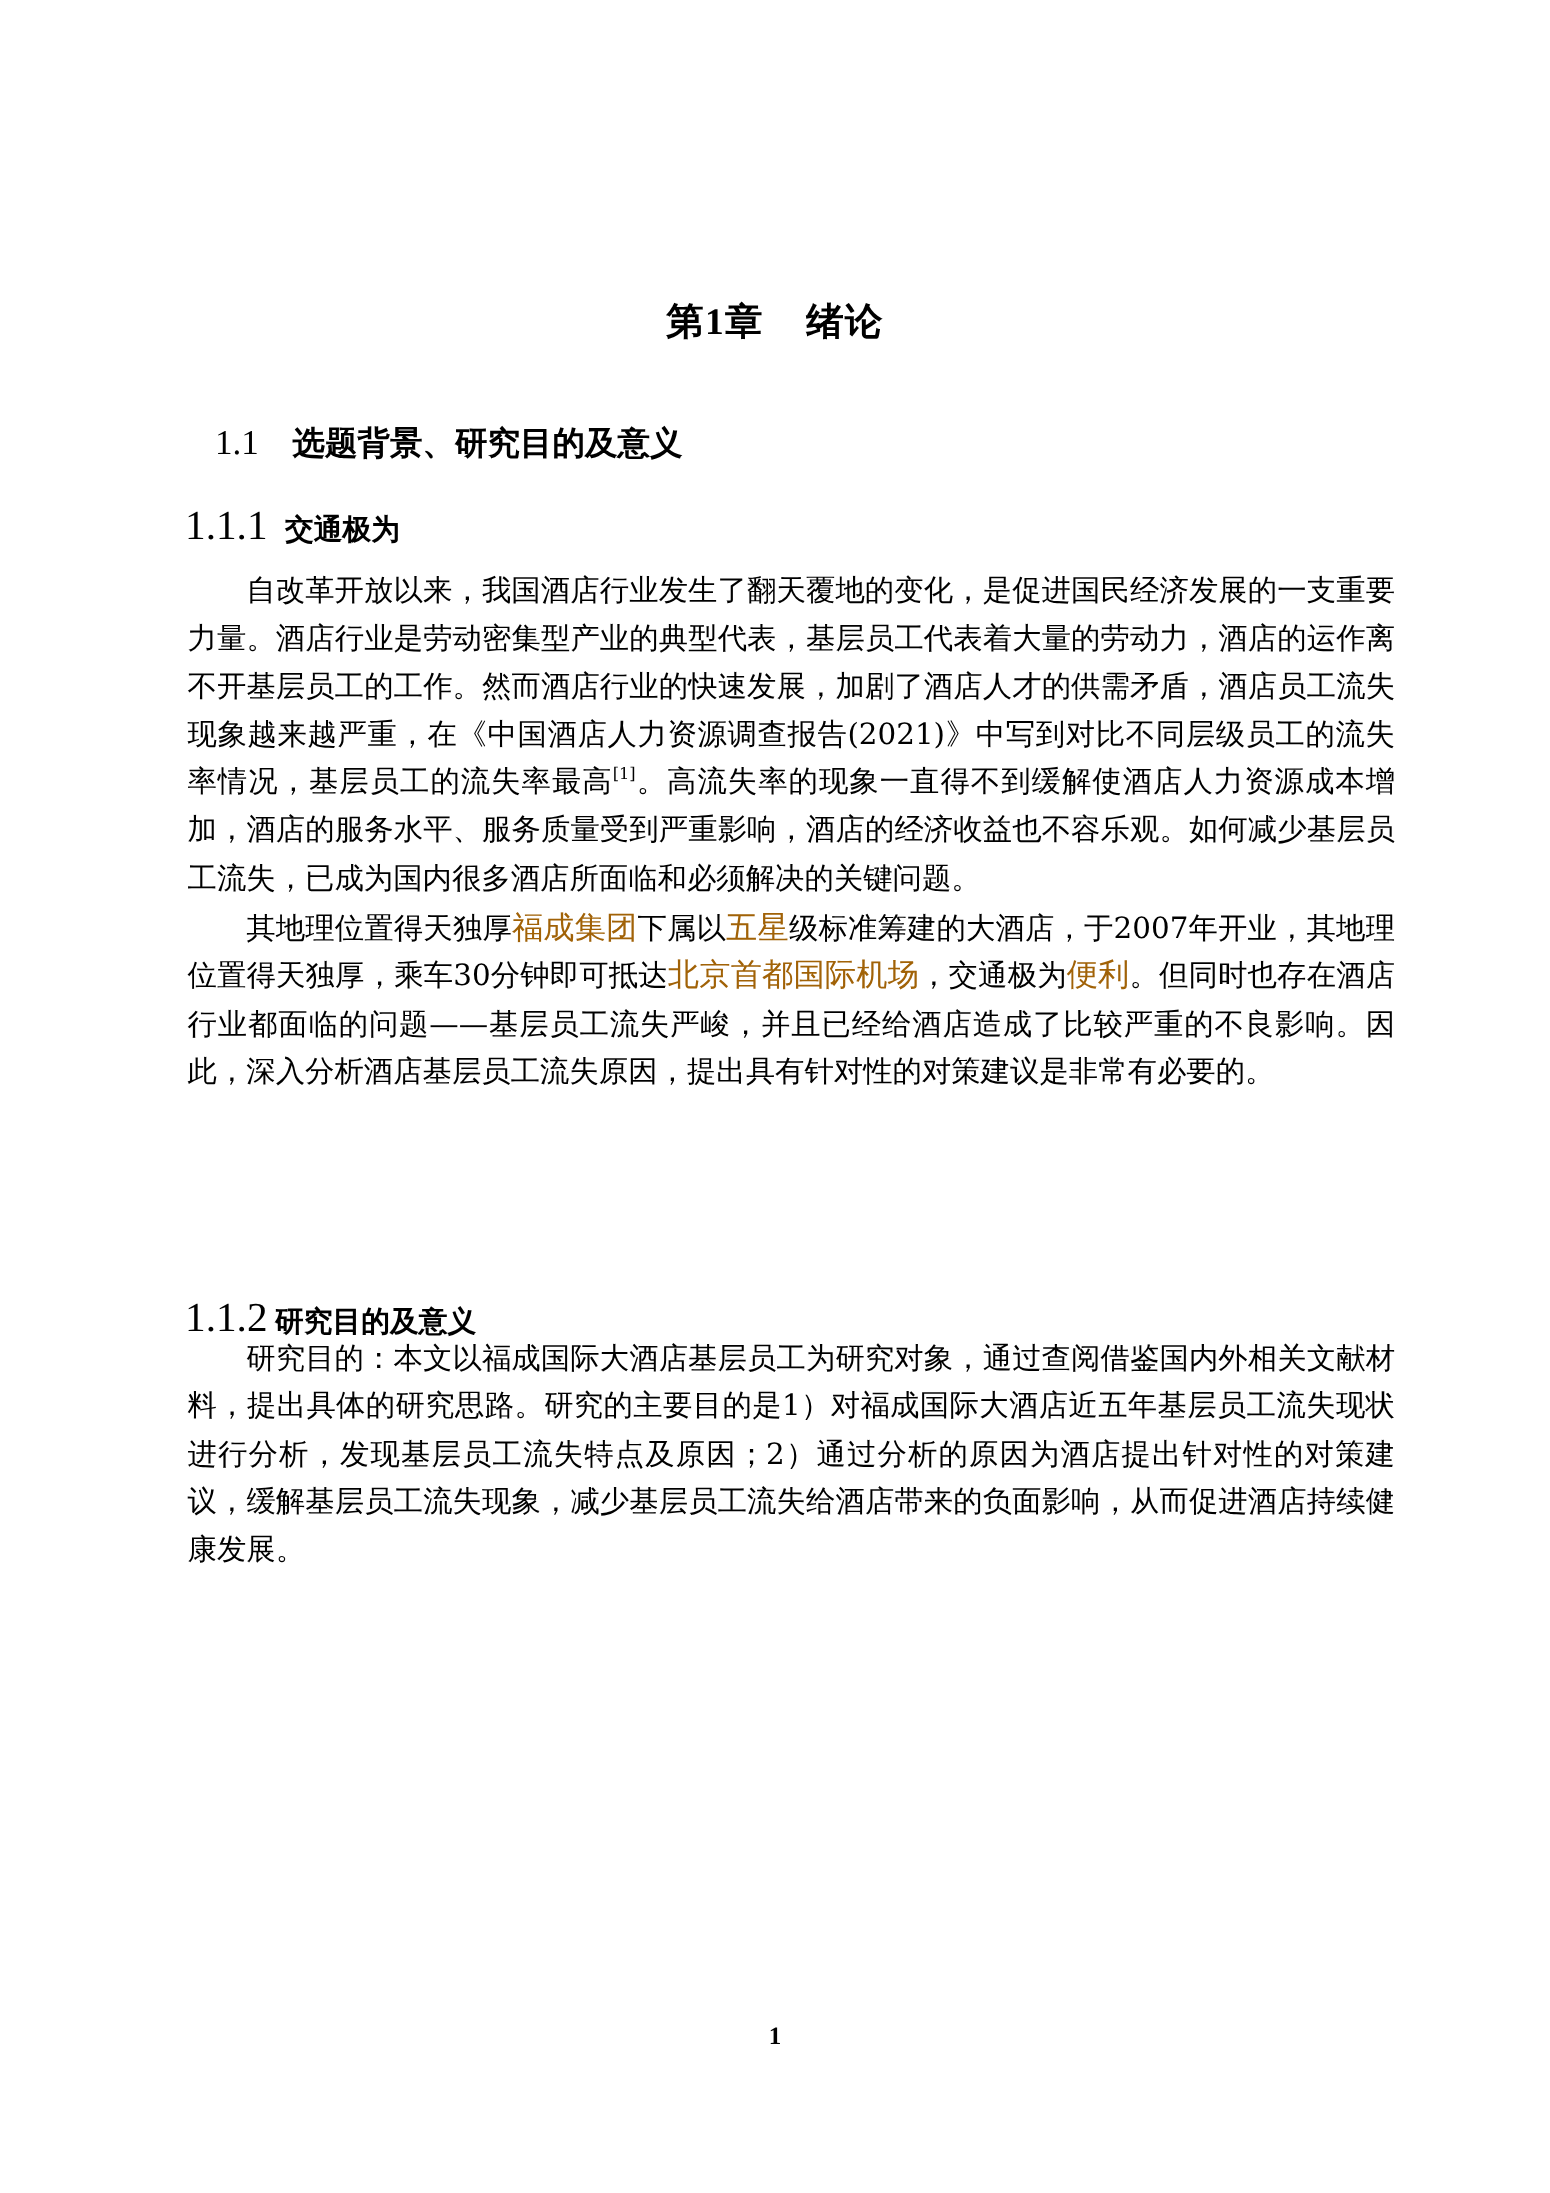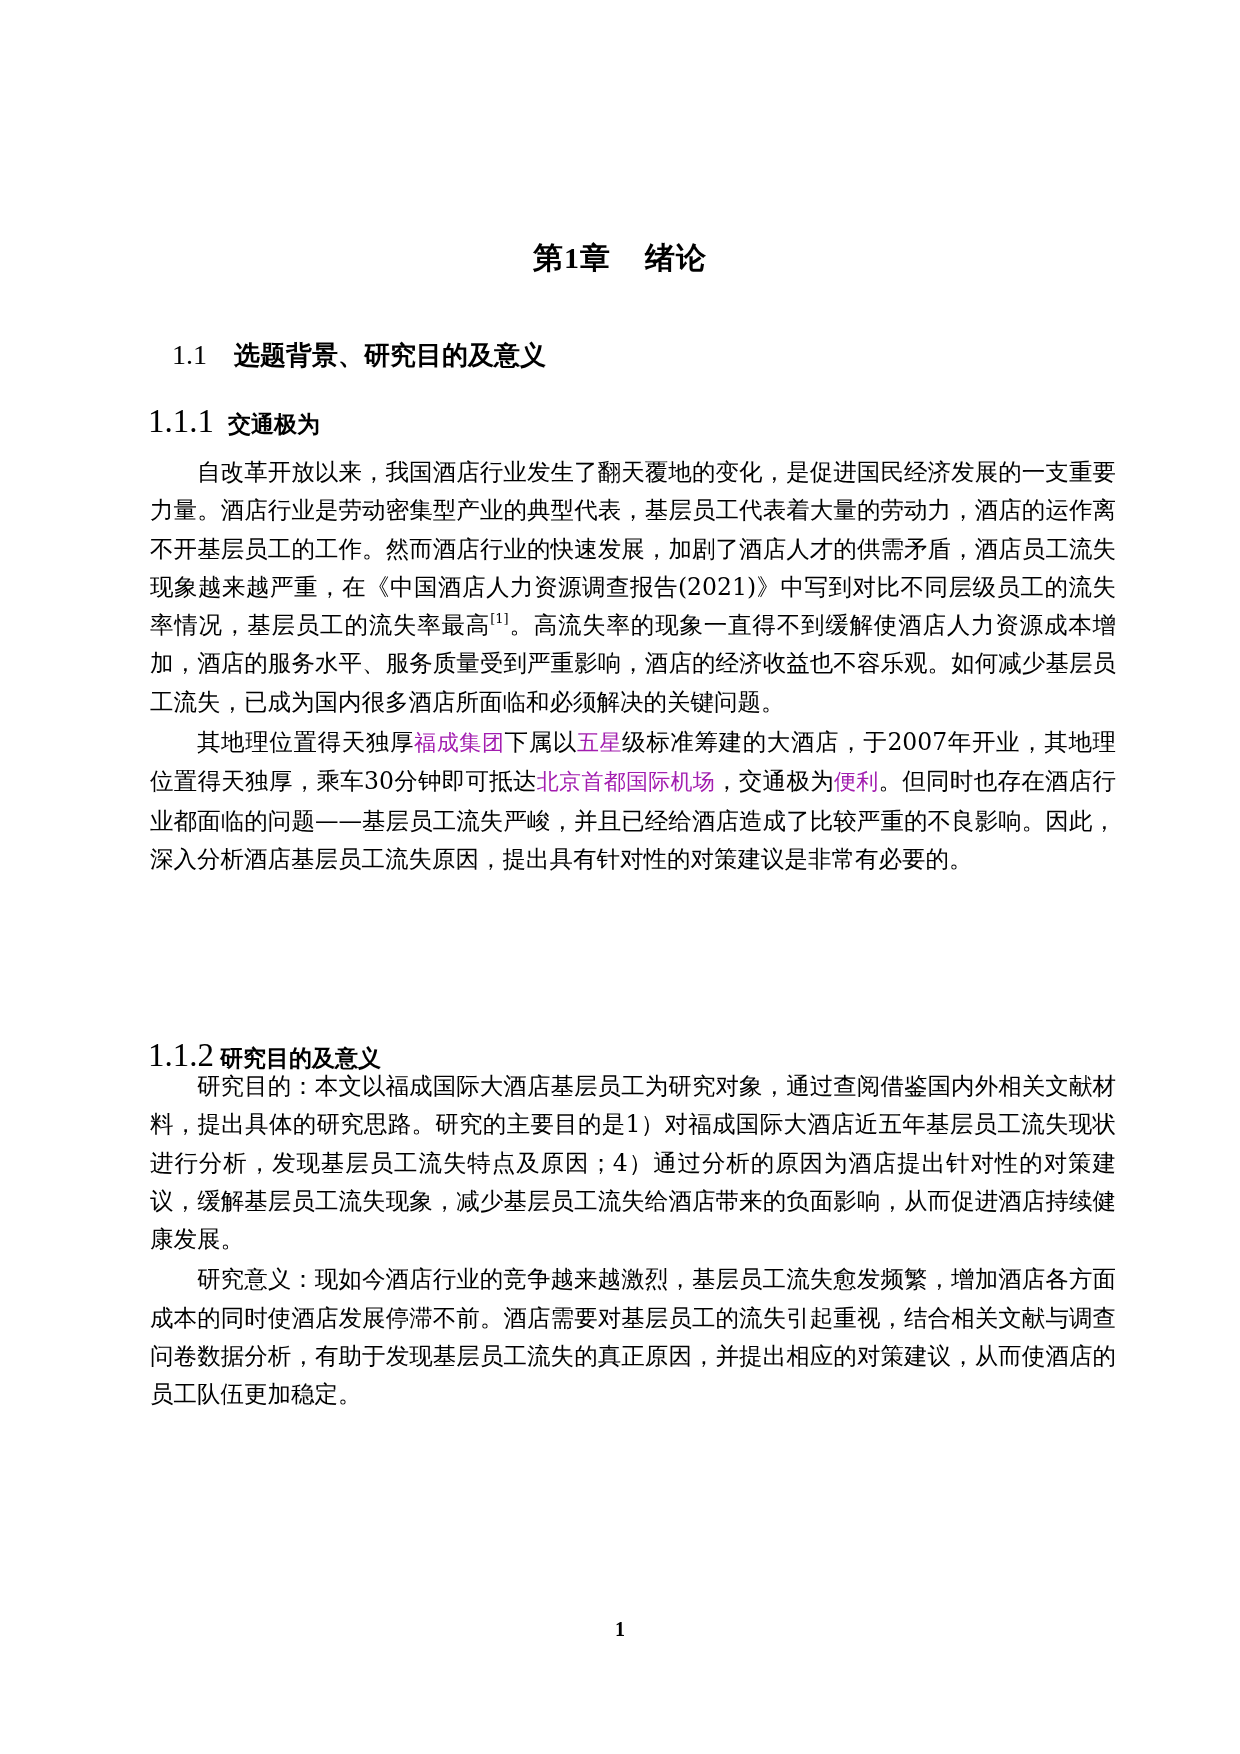--- a/index.html
+++ b/index.html
@@ -72,24 +72,24 @@
     text-align: justify;
     text-justify: inter-character;
   }
   .body-block p {
     margin: 2px;
     text-indent: 2em;
   }
   .block1 { top: 451px; }
   .block2 { top: 1065px; }
   .light {
-    color: #a21caf;
+    color: #a16207;
     font-weight: normal;
     font-family: "DejaVu Sans", "Liberation Sans", sans-serif;
-    font-size: 22px;
+    font-size: 25px;
   }
   sup {
     font-size: 13px;
     line-height: 0;
     vertical-align: 10px;
   }
   .page-number {
     position: absolute;
     top: 1618px;
     left: 0;
@@ -120,19 +120,18 @@
   <div class="body-block block1">
     <p><span>自改革开放以来，我国酒店行业发生了翻天覆地的变化，是促进国民经济发展的一支重要力量。酒店行业是劳动密集型产业的典型代表，基层员工代表着大量的劳动力，酒店的运作离不开基层员工的工作。然而酒店行业的快速发展，加剧了酒店人才的供需矛盾，酒店员工流失现象越来越严重，在《中国酒店人力资源调查报告(2021)》中写到对比不同层级员工的流失率情况，基层员工的流失率最高</span><sup>[1]</sup><span>。高流失率的现象一直得不到缓解使酒店人力资源成本增加，酒店的服务水平、服务质量受到严重影响，酒店的经济收益也不容乐观。如何减少基层员工流失，已成为国内很多酒店所面临和必须解决的关键问题。</span></p>
     <p><span>其地理位置得天独厚</span><span class="light">福成集团</span><span>下属以</span><span class="light">五星</span><span>级标准筹建的大酒店，于2007年开业，其地理位置得天独厚，乘车30分钟即可抵达</span><span class="light">北京首都国际机场</span><span>，交通极为</span><span class="light">便利</span><span>。但同时也存在酒店行业都面临的问题——基层员工流失严峻，并且已经给酒店造成了比较严重的不良影响。因此，深入分析酒店基层员工流失原因，提出具有针对性的对策建议是非常有必要的。</span></p>
   </div>
 
   <div class="subsection-title sub2">
     <span class="num">1.1.2</span><span>研究目的及意义</span>
   </div>
 
   <div class="body-block block2">
-    <p>研究目的：本文以福成国际大酒店基层员工为研究对象，通过查阅借鉴国内外相关文献材料，提出具体的研究思路。研究的主要目的是1）对福成国际大酒店近五年基层员工流失现状进行分析，发现基层员工流失特点及原因；4）通过分析的原因为酒店提出针对性的对策建议，缓解基层员工流失现象，减少基层员工流失给酒店带来的负面影响，从而促进酒店持续健康发展。</p>
-    <p>研究意义：现如今酒店行业的竞争越来越激烈，基层员工流失愈发频繁，增加酒店各方面成本的同时使酒店发展停滞不前。酒店需要对基层员工的流失引起重视，结合相关文献与调查问卷数据分析，有助于发现基层员工流失的真正原因，并提出相应的对策建议，从而使酒店的员工队伍更加稳定。</p>
+    <p>研究目的：本文以福成国际大酒店基层员工为研究对象，通过查阅借鉴国内外相关文献材料，提出具体的研究思路。研究的主要目的是1）对福成国际大酒店近五年基层员工流失现状进行分析，发现基层员工流失特点及原因；2）通过分析的原因为酒店提出针对性的对策建议，缓解基层员工流失现象，减少基层员工流失给酒店带来的负面影响，从而促进酒店持续健康发展。</p>
   </div>
 
   <div class="page-number">1</div>
 
 </div>
 
 </body></html>

